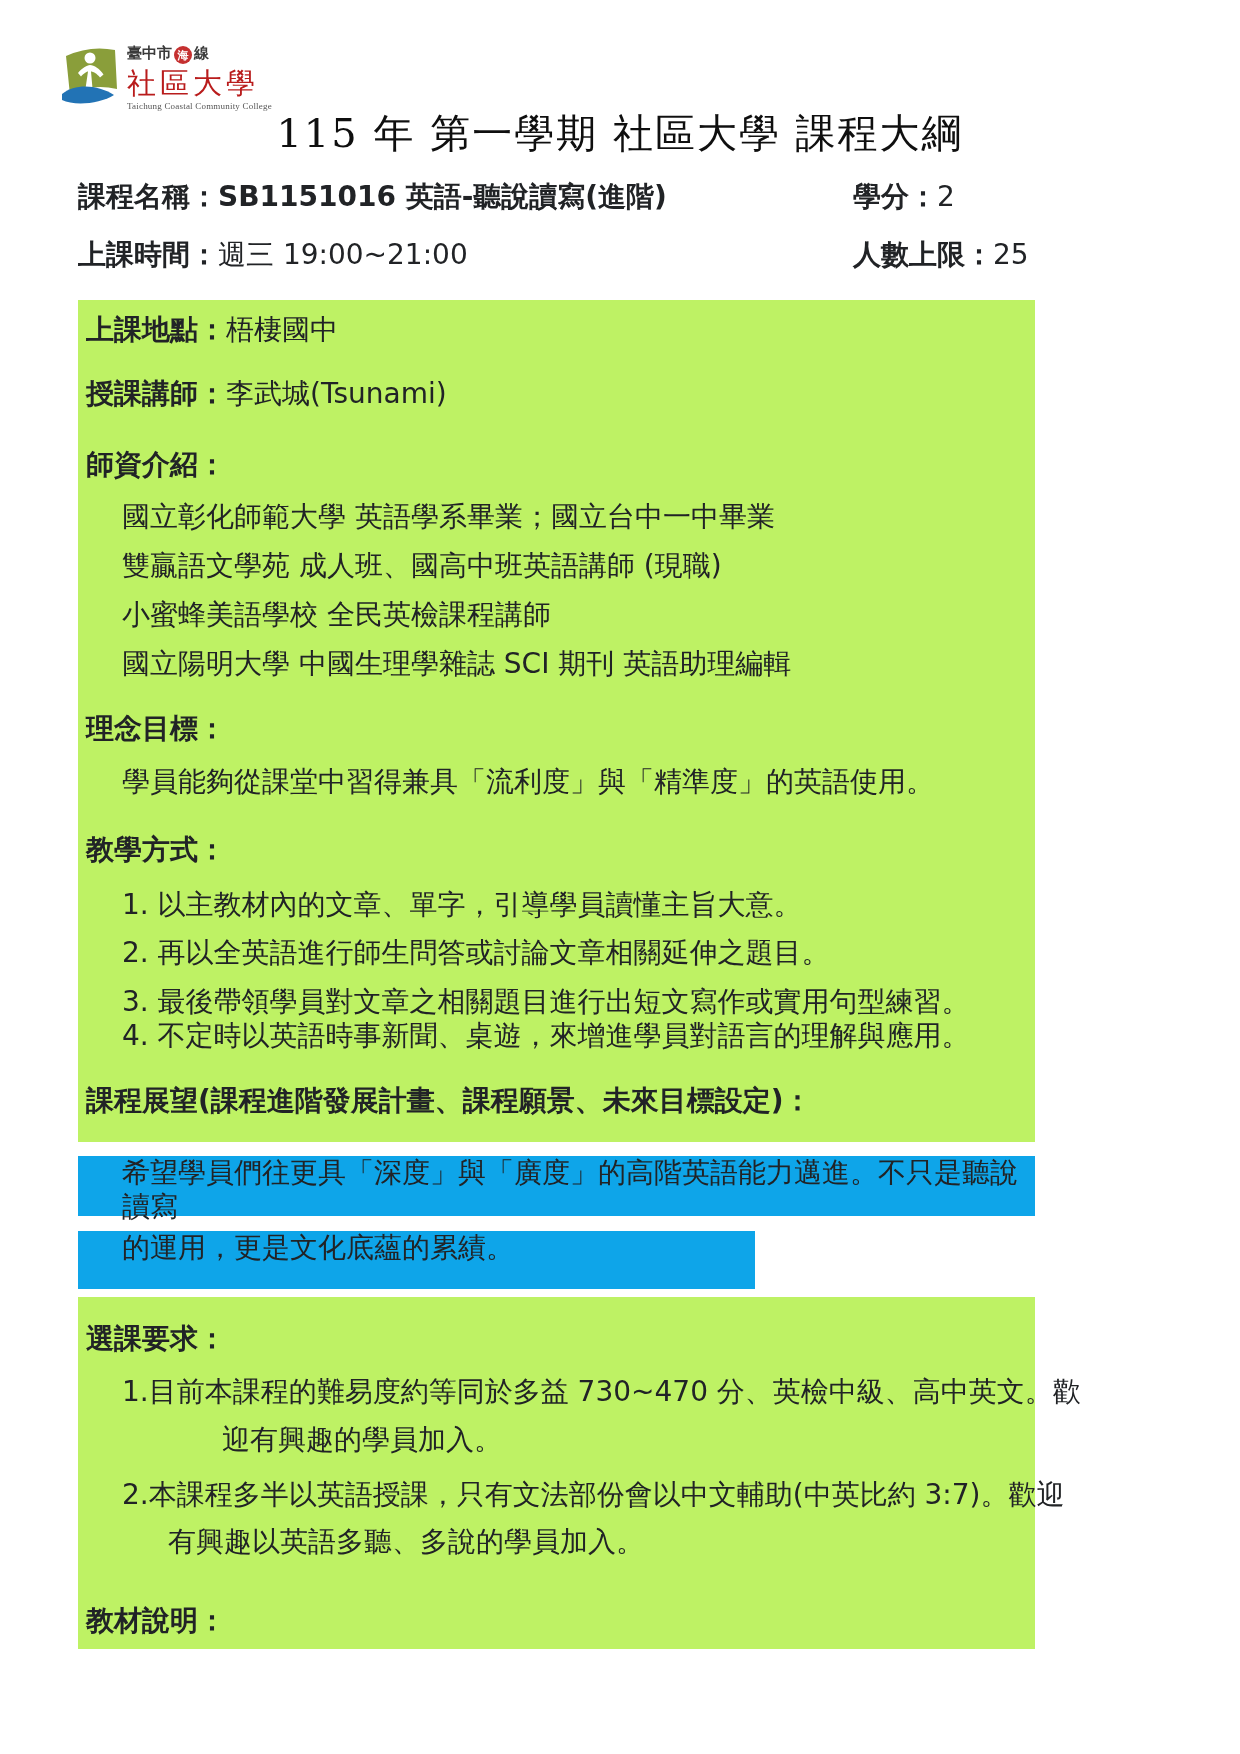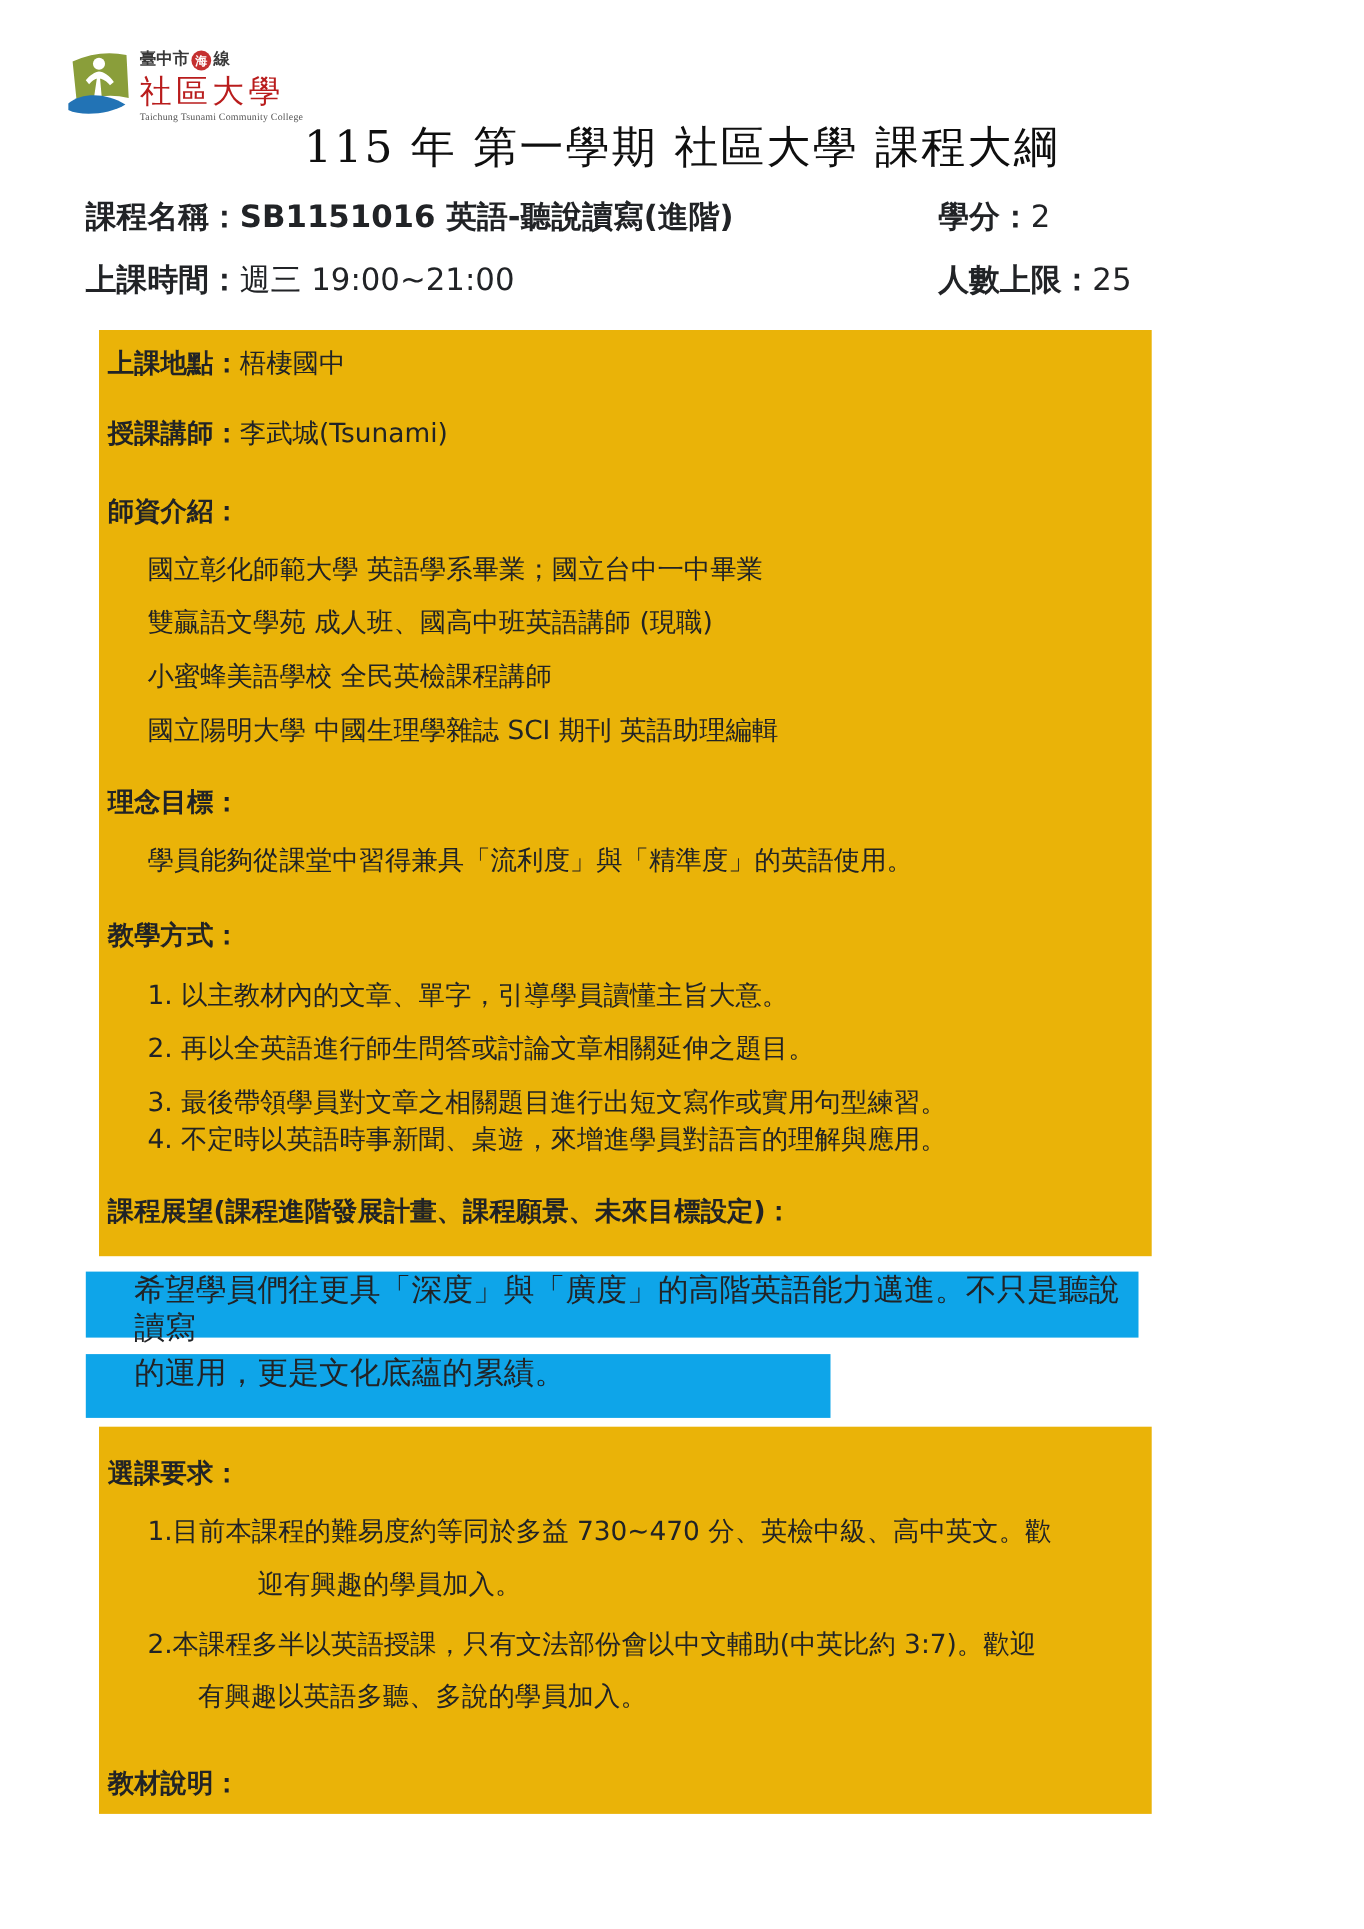--- a/index.html
+++ b/index.html
@@ -27,23 +27,23 @@
     font-size:40px;color:#0f0f0f;letter-spacing:2px;
   }
   
   .info{position:absolute;left:78px;top:180px;width:957px;font-size:28px;line-height:34px;}
   .info-row{position:relative;height:34px;}
   .info-row + .info-row{margin-top:24px;}
   .info-right{position:absolute;left:775px;top:0;white-space:nowrap;}
   .lbl{font-weight:700;}
   
   .sec{
-    position:absolute;left:90px;width:957px;
-    background:#eab308;
-    font-size:24px;line-height:34px;
+    position:absolute;left:78px;width:957px;
+    background:#bef264;
+    font-size:28px;line-height:34px;
     padding:0 0 0 8px;box-sizing:border-box;
   }
   .sec-main{top:300px;height:842px;}
   .sec-req{top:1297px;height:352px;}
   .strip{
     position:absolute;left:78px;background:#0ea5e9;
     font-size:28px;line-height:34px;
     display:flex;box-sizing:border-box;padding-left:8px;
   }
   .strip-1{top:1156px;height:60px;width:957px;}
@@ -86,21 +86,21 @@
       <path d="M28 23 c-3 0 -9 4 -12 8 l3 3.5 c3 -3.5 6 -5 7 -5 l-2.5 17 l7 0 l-1.5 -17 c2 0 6 2 9 6 l3.5 -3 c-3.5 -5.5 -9.5 -9.5 -13.5 -9.5 z" fill="#ffffff"></path>
       <path d="M0 52 C14 41 36 43 52 53 C38 62 12 64 0 58 Z" fill="#2273b5"></path>
     </svg>
     <div class="logo-text">
       <div class="logo-region">
         <span>臺中市</span>
         <span class="logo-seal">海</span>
         <span>線</span>
       </div>
       <div class="logo-name">社區大學</div>
-      <div class="logo-eng">Taichung Tsunami Community College</div>
+      <div class="logo-eng">Taichung Coastal Community College</div>
     </div>
   </div>
 
   <div class="title">115 年 第一學期 社區大學 課程大綱</div>
 
   <div class="info">
     <div class="info-row">
       <span class="lbl">課程名稱：</span><span class="lbl">SB1151016 英語-聽說讀寫(進階)</span>
       <span class="info-right">
         <span class="lbl">學分：</span><span>2</span>

